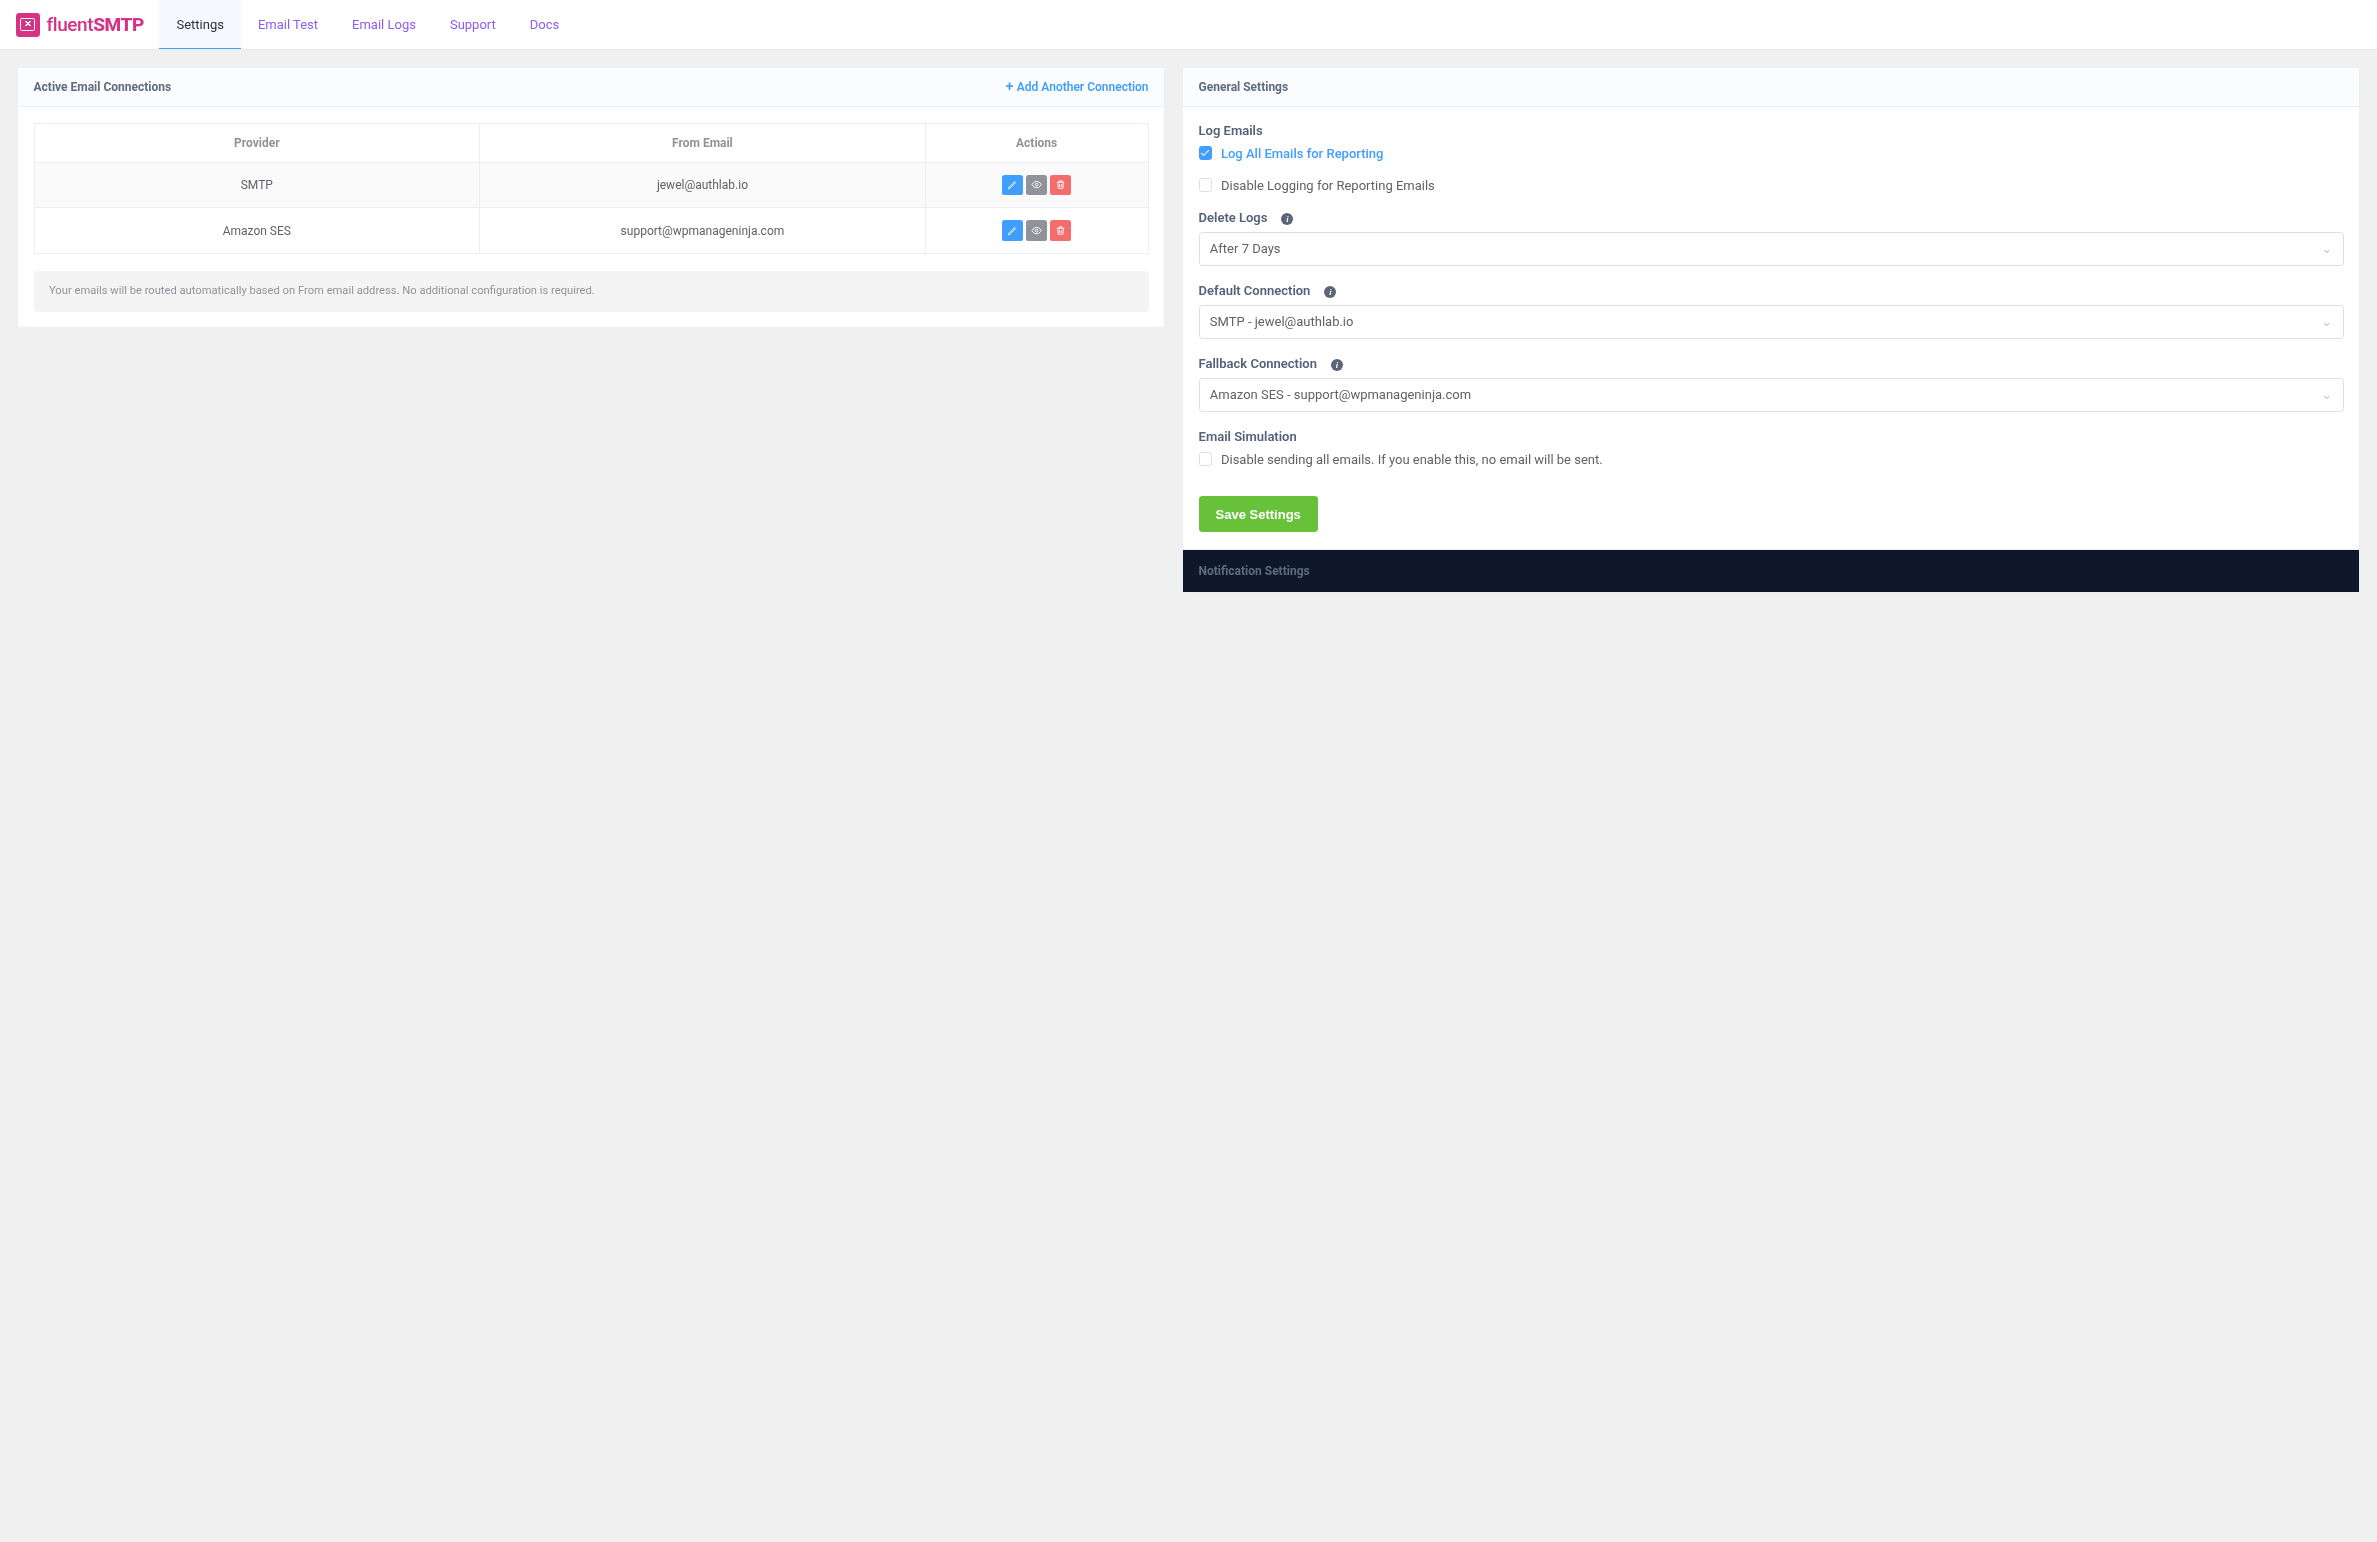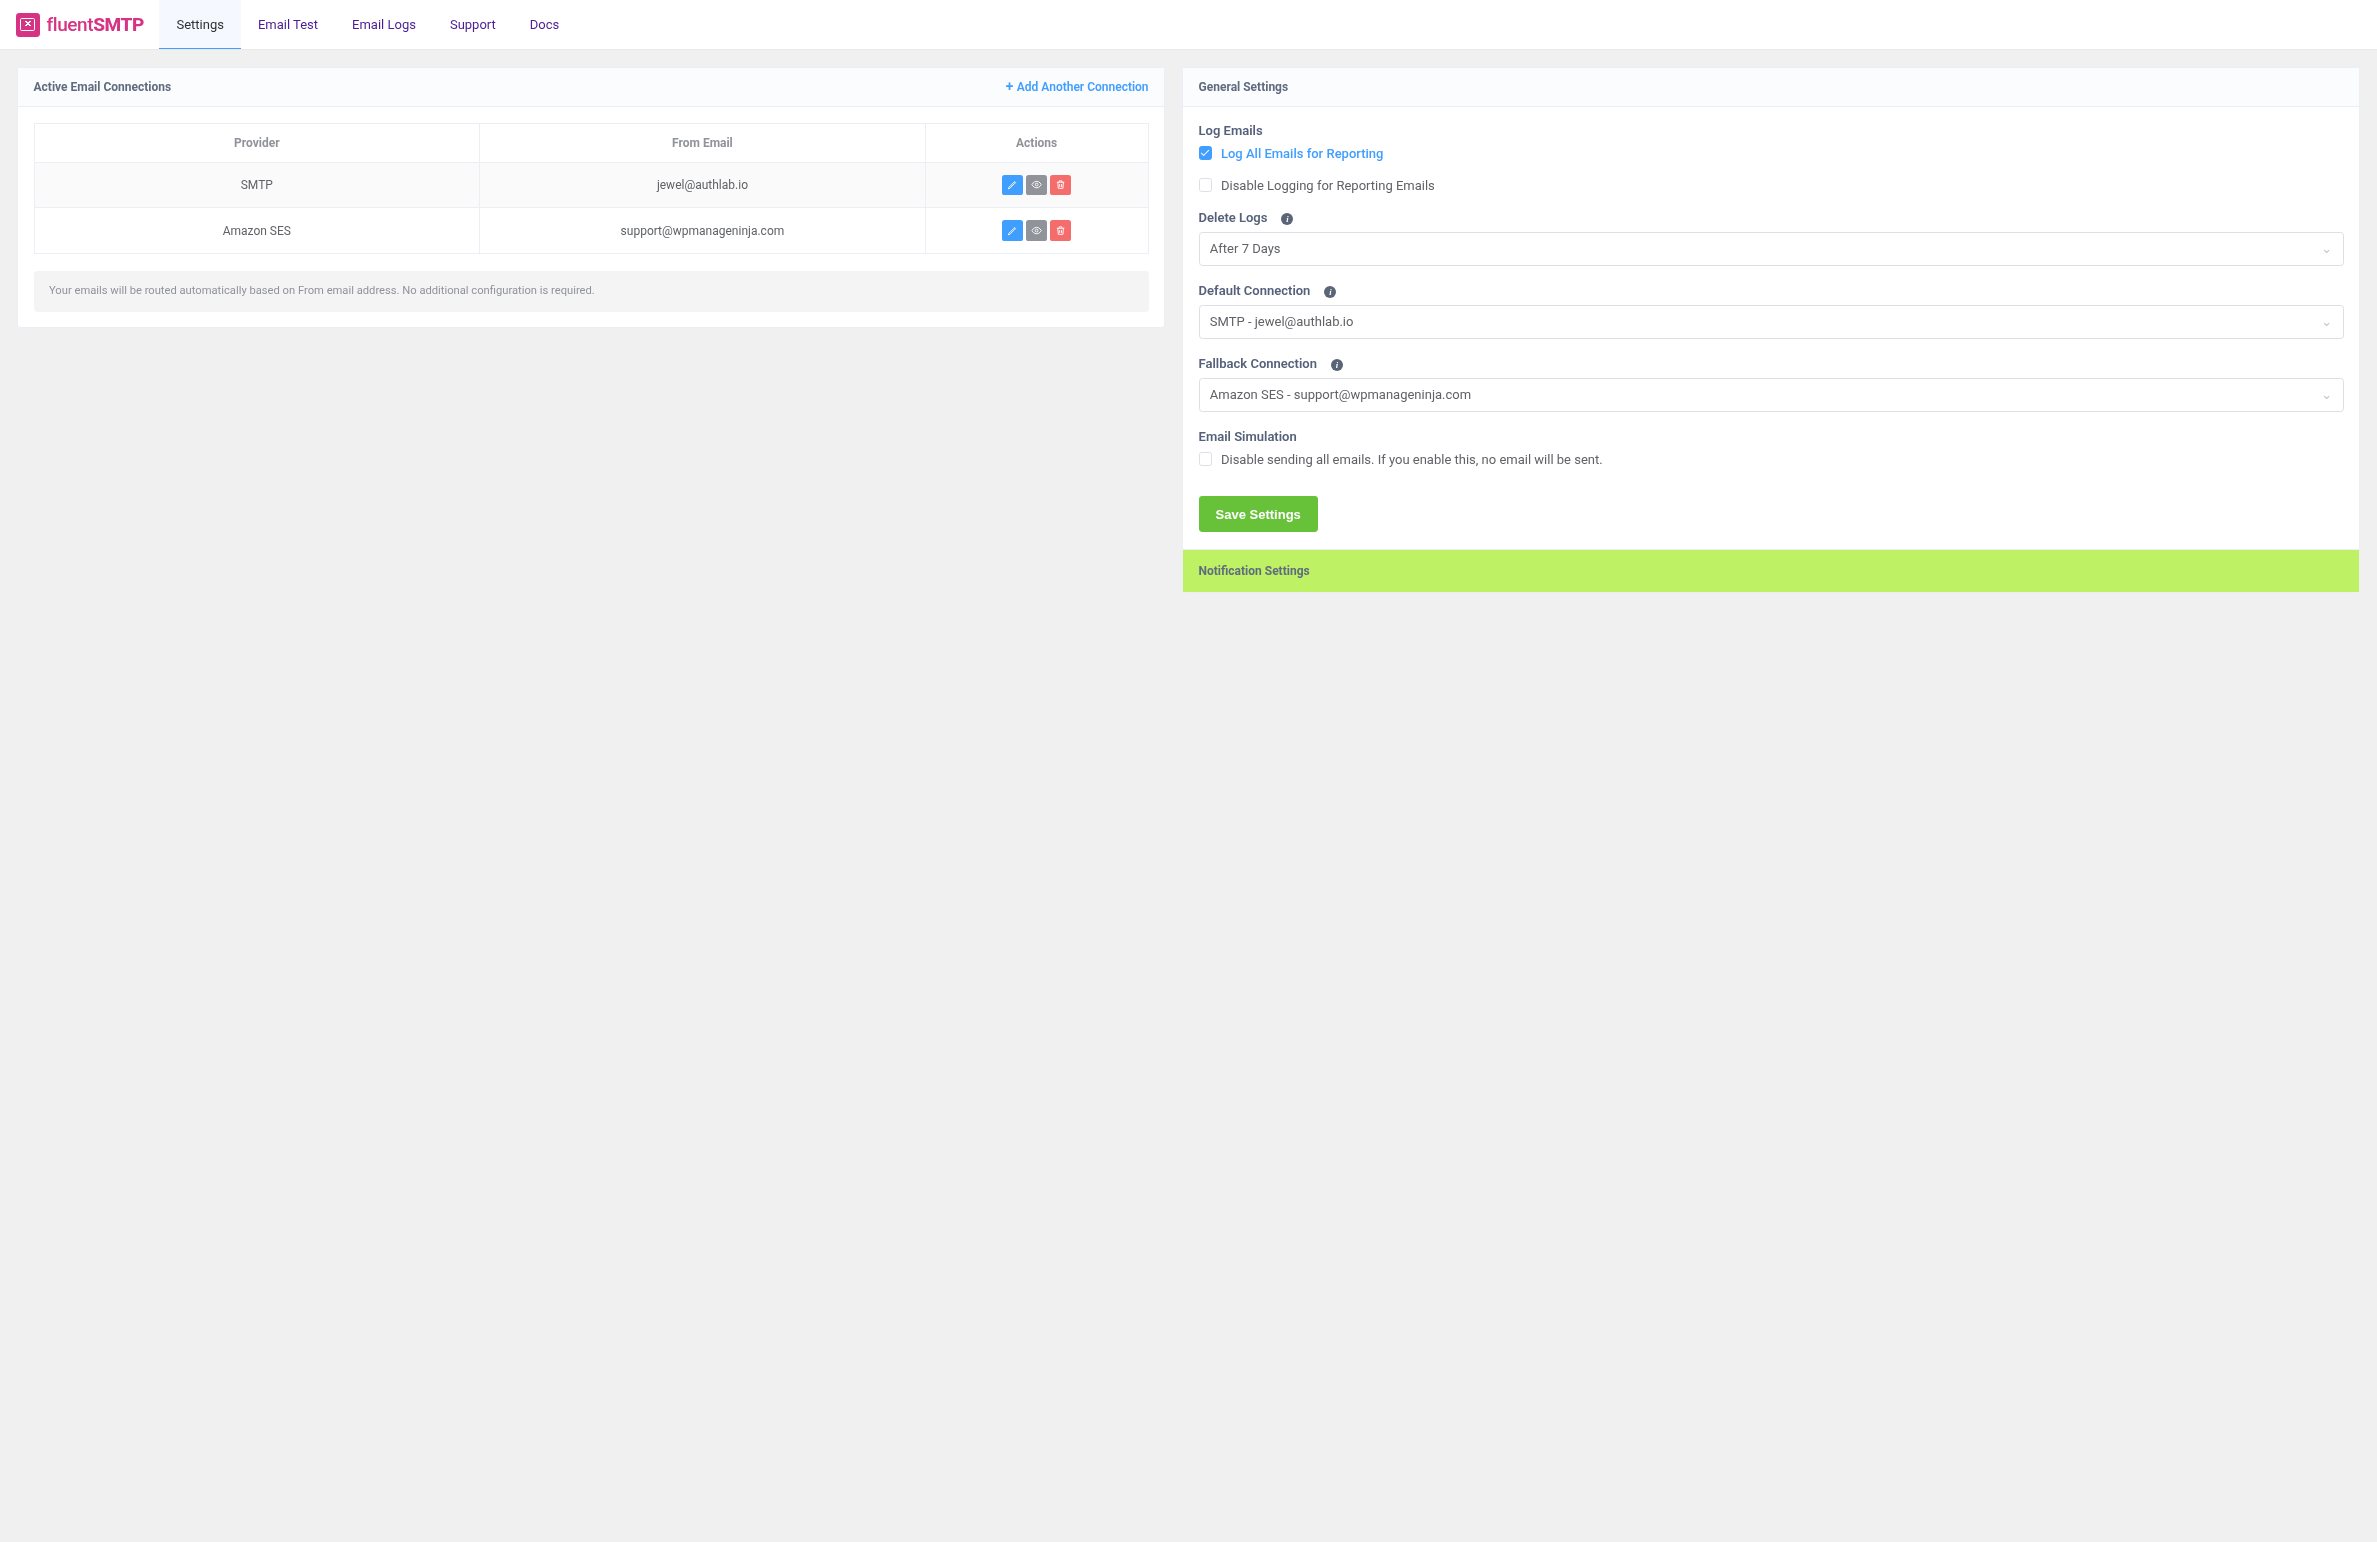--- a/index.html
+++ b/index.html
@@ -5,21 +5,21 @@
 * { box-sizing: border-box; margin: 0; padding: 0; }
 body { font-family: -apple-system, BlinkMacSystemFont, "Segoe UI", Roboto, Helvetica, Arial, sans-serif; font-size: 12px; color: #606266; background: #f0f0f1; }
 .topbar { background: #fff; border-bottom: 0.9px solid #e8e8e8; display: flex; align-items: stretch; height: 50px; }
 .logo-wrap { display: flex; align-items: center; padding: 0 15.5px; gap: 6.9px; }
 .logo-icon { width: 24px; height: 24px; background: #d63384; border-radius: 3.4px; position: relative; }
 .logo-icon::before { content: ""; position: absolute; inset: 5.2px 4.3px; border: 1.7px solid #fff; border-radius: 1.7px; }
 .logo-icon::after { content: ""; position: absolute; left: 6px; right: 6px; top: 8.6px; height: 5.2px; background: linear-gradient(135deg, transparent 45%, #fff 45%, #fff 55%, transparent 55%), linear-gradient(-135deg, transparent 45%, #fff 45%, #fff 55%, transparent 55%); }
 .logo-text { font-weight: 500; font-size: 19px; color: #d63384; letter-spacing: -0.4px; }
 .logo-text .bold { font-weight: 800; }
 .tabs { display: flex; }
-.tab { padding: 0 17px; display: flex; align-items: center; color: #4c1d95; font-size: 13px; cursor: pointer; border-bottom: 1.7px solid transparent; }
+.tab { padding: 0 17px; display: flex; align-items: center; color: #8b5cf6; font-size: 13px; cursor: pointer; border-bottom: 1.7px solid transparent; }
 .tab.active { color: #303133; background: #f5f9ff; border-bottom-color: #409eff; }
 
 .page { padding: 17px; display: flex; gap: 17px; align-items: flex-start; }
 .panel { background: #fff; border: 0.9px solid #ebeef5; border-radius: 3.4px; }
 .panel-left { flex: 0 0 49%; }
 .panel-right { flex: 1; }
 .panel-head { padding: 12px 15.5px; border-bottom: 0.9px solid #ebeef5; display: flex; justify-content: space-between; align-items: center; background: #fbfcfd; }
 .panel-title { font-weight: 700; font-size: 12px; color: #5f6b7f; }
 .add-link { color: #409eff; font-weight: 600; font-size: 12px; display: flex; align-items: center; gap: 3.4px; cursor: pointer; }
 .plus { font-size: 13.8px; line-height: 1; }
@@ -47,21 +47,21 @@
 .cbx { width: 13.8px; height: 13.8px; border: 0.9px solid #dcdfe6; border-radius: 2.6px; display: inline-flex; align-items: center; justify-content: center; background: #fff; cursor: pointer; }
 .cbx.checked { background: #409eff; border-color: #409eff; }
 .cbx.checked::after { content: ""; width: 3.4px; height: 6.9px; border: solid #fff; border-width: 0 1.7px 1.7px 0; transform: rotate(45deg); margin-top: -1.7px; }
 .check-label { font-size: 13px; color: #606266; }
 .check-label.link { color: #409eff; font-weight: 500; }
 .label-row { display: flex; align-items: flex-end; gap: 14px; margin-bottom: 6.9px; margin-top: 3.4px; font-weight: 600; color: #55607a; font-size: 13px; }
 .info-ic { width: 12px; height: 12px; background: #5a6578; color: #fff; border-radius: 50%; font-size: 8.6px; font-style: italic; font-family: Georgia, serif; display: inline-flex; align-items: center; justify-content: center; font-weight: 700; }
 .select-box { border: 0.9px solid #dcdfe6; border-radius: 3.4px; height: 34px; display: flex; align-items: center; padding: 0 10.3px; justify-content: space-between; cursor: pointer; margin-bottom: 17px; color: #606266; font-size: 13px; gap: 22px; }
 .chev { color: #c0c4cc; }
 .save-btn { background: #67c23a; color: #fff; border: none; padding: 10.3px 17px; border-radius: 3.4px; font-weight: 600; font-size: 13px; cursor: pointer; margin: 8.6px 15.5px 17px; }
-.notif-head { padding: 13.8px 15.5px; border-top: 0.9px solid #ebeef5; background: #bef264; font-weight: 700; color: #5f6b7f; font-size: 12px; }
+.notif-head { padding: 13.8px 15.5px; border-top: 0.9px solid #ebeef5; background: #0f172a; font-weight: 700; color: #5f6b7f; font-size: 12px; }
 </style>
 </head>
 <body>
 
 <div class="topbar">
   <div class="logo-wrap">
     <span class="logo-icon"></span>
     <span class="logo-text"><span>fluent</span><span class="bold">SMTP</span></span>
   </div>
   <div class="tabs">

